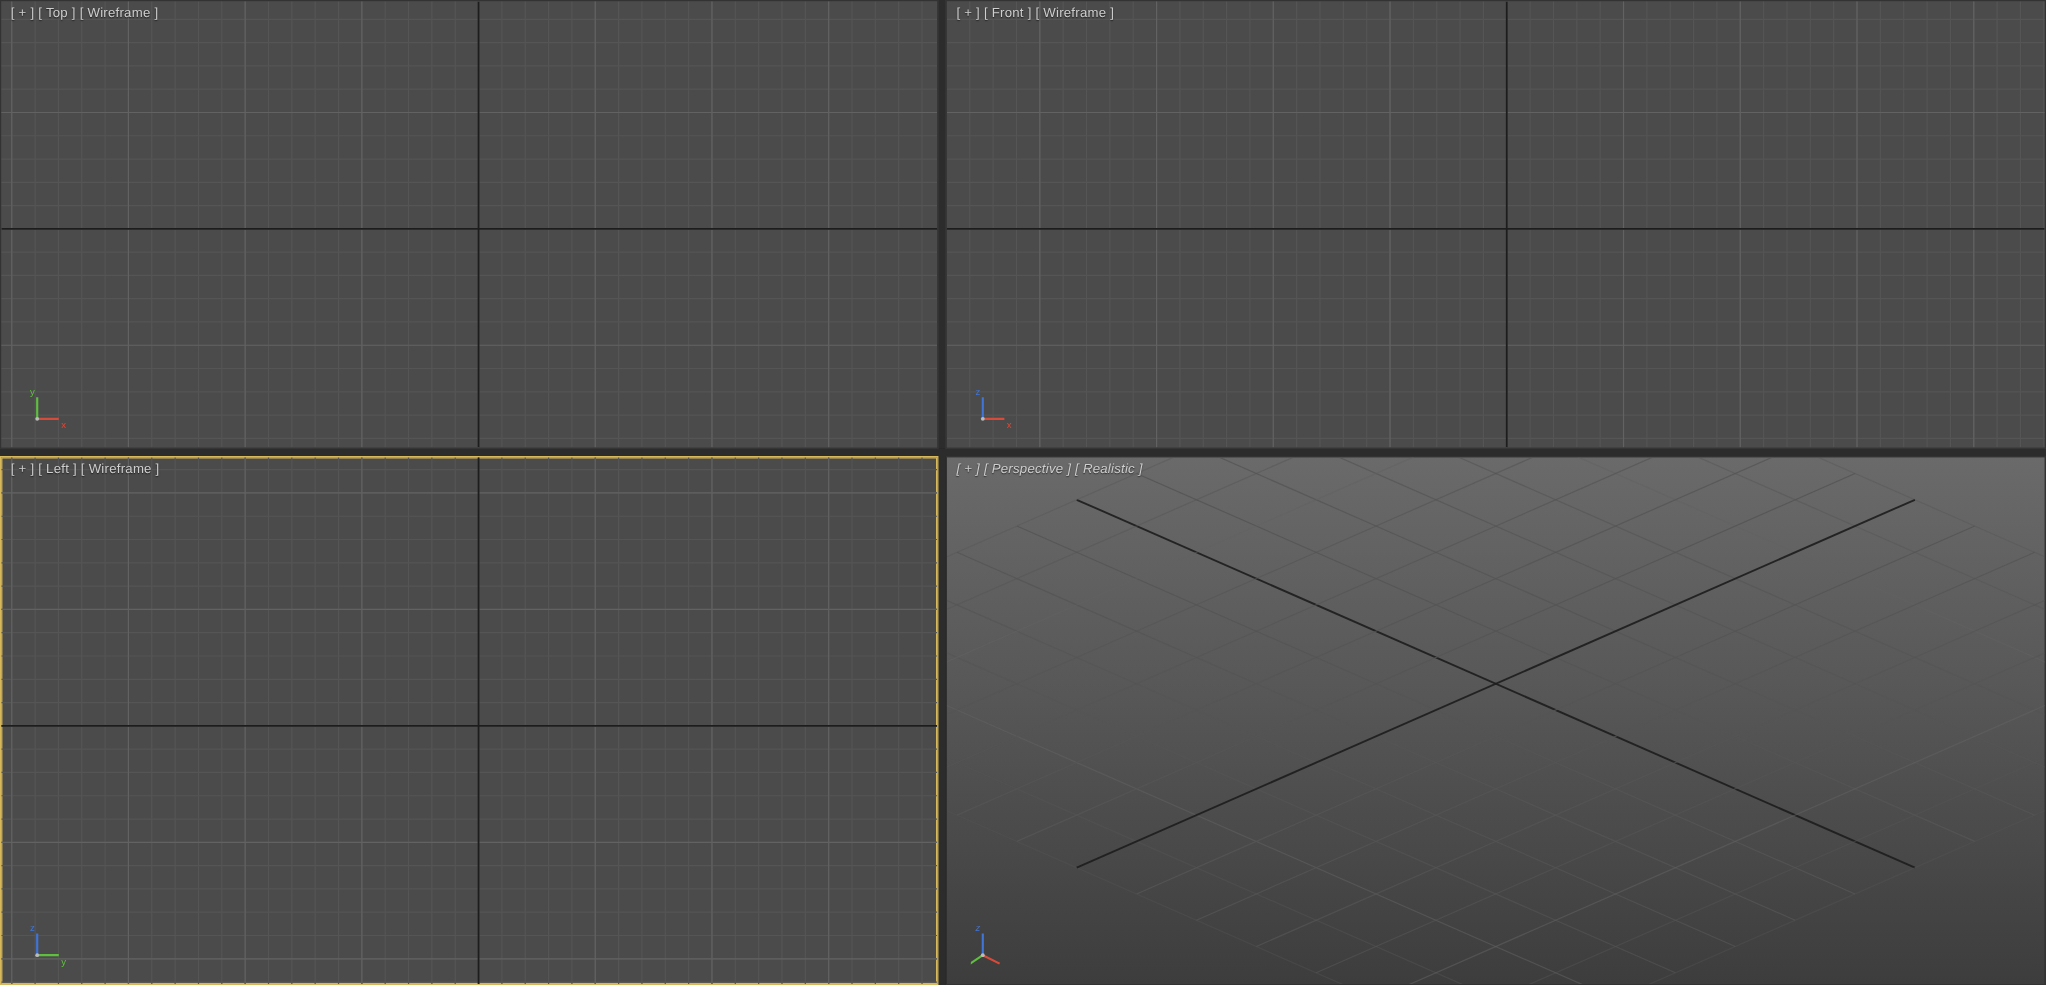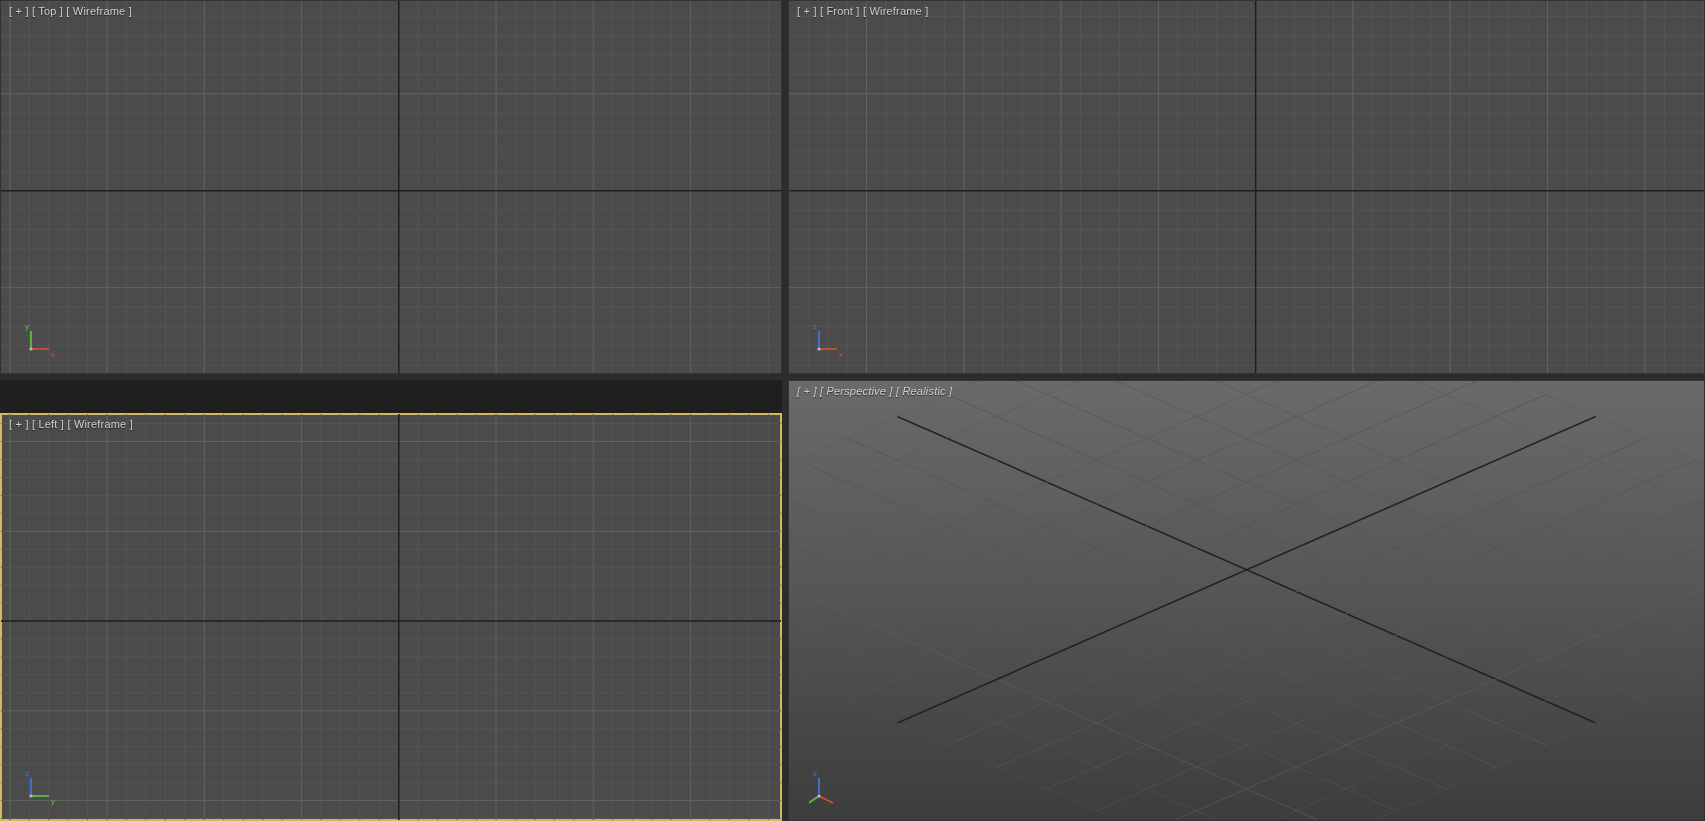--- a/index.html
+++ b/index.html
@@ -16,21 +16,20 @@
   .gap-v{background:#2c2c2c;}
   .gap-h{background:#2c2c2c;}
   .viewport{
     position:relative;overflow:hidden;
     background:#4b4b4b;
     border:1px solid #333;
   }
   .viewport.active{
     border:1px solid #d7b85a;
     box-shadow:inset 0 0 0 1px #d7b85a;
-    margin-top:33px;
   }
   .viewport.persp{
     border:1px solid #333;
     font-style:italic;
   }
   .vp-label{
     position:absolute;left:8px;top:4px;z-index:5;
     color:#cfcfcf;font-size:11px;letter-spacing:.2px;
     text-shadow:0 1px 1px rgba(0,0,0,.6);
     user-select:none;cursor:pointer;

